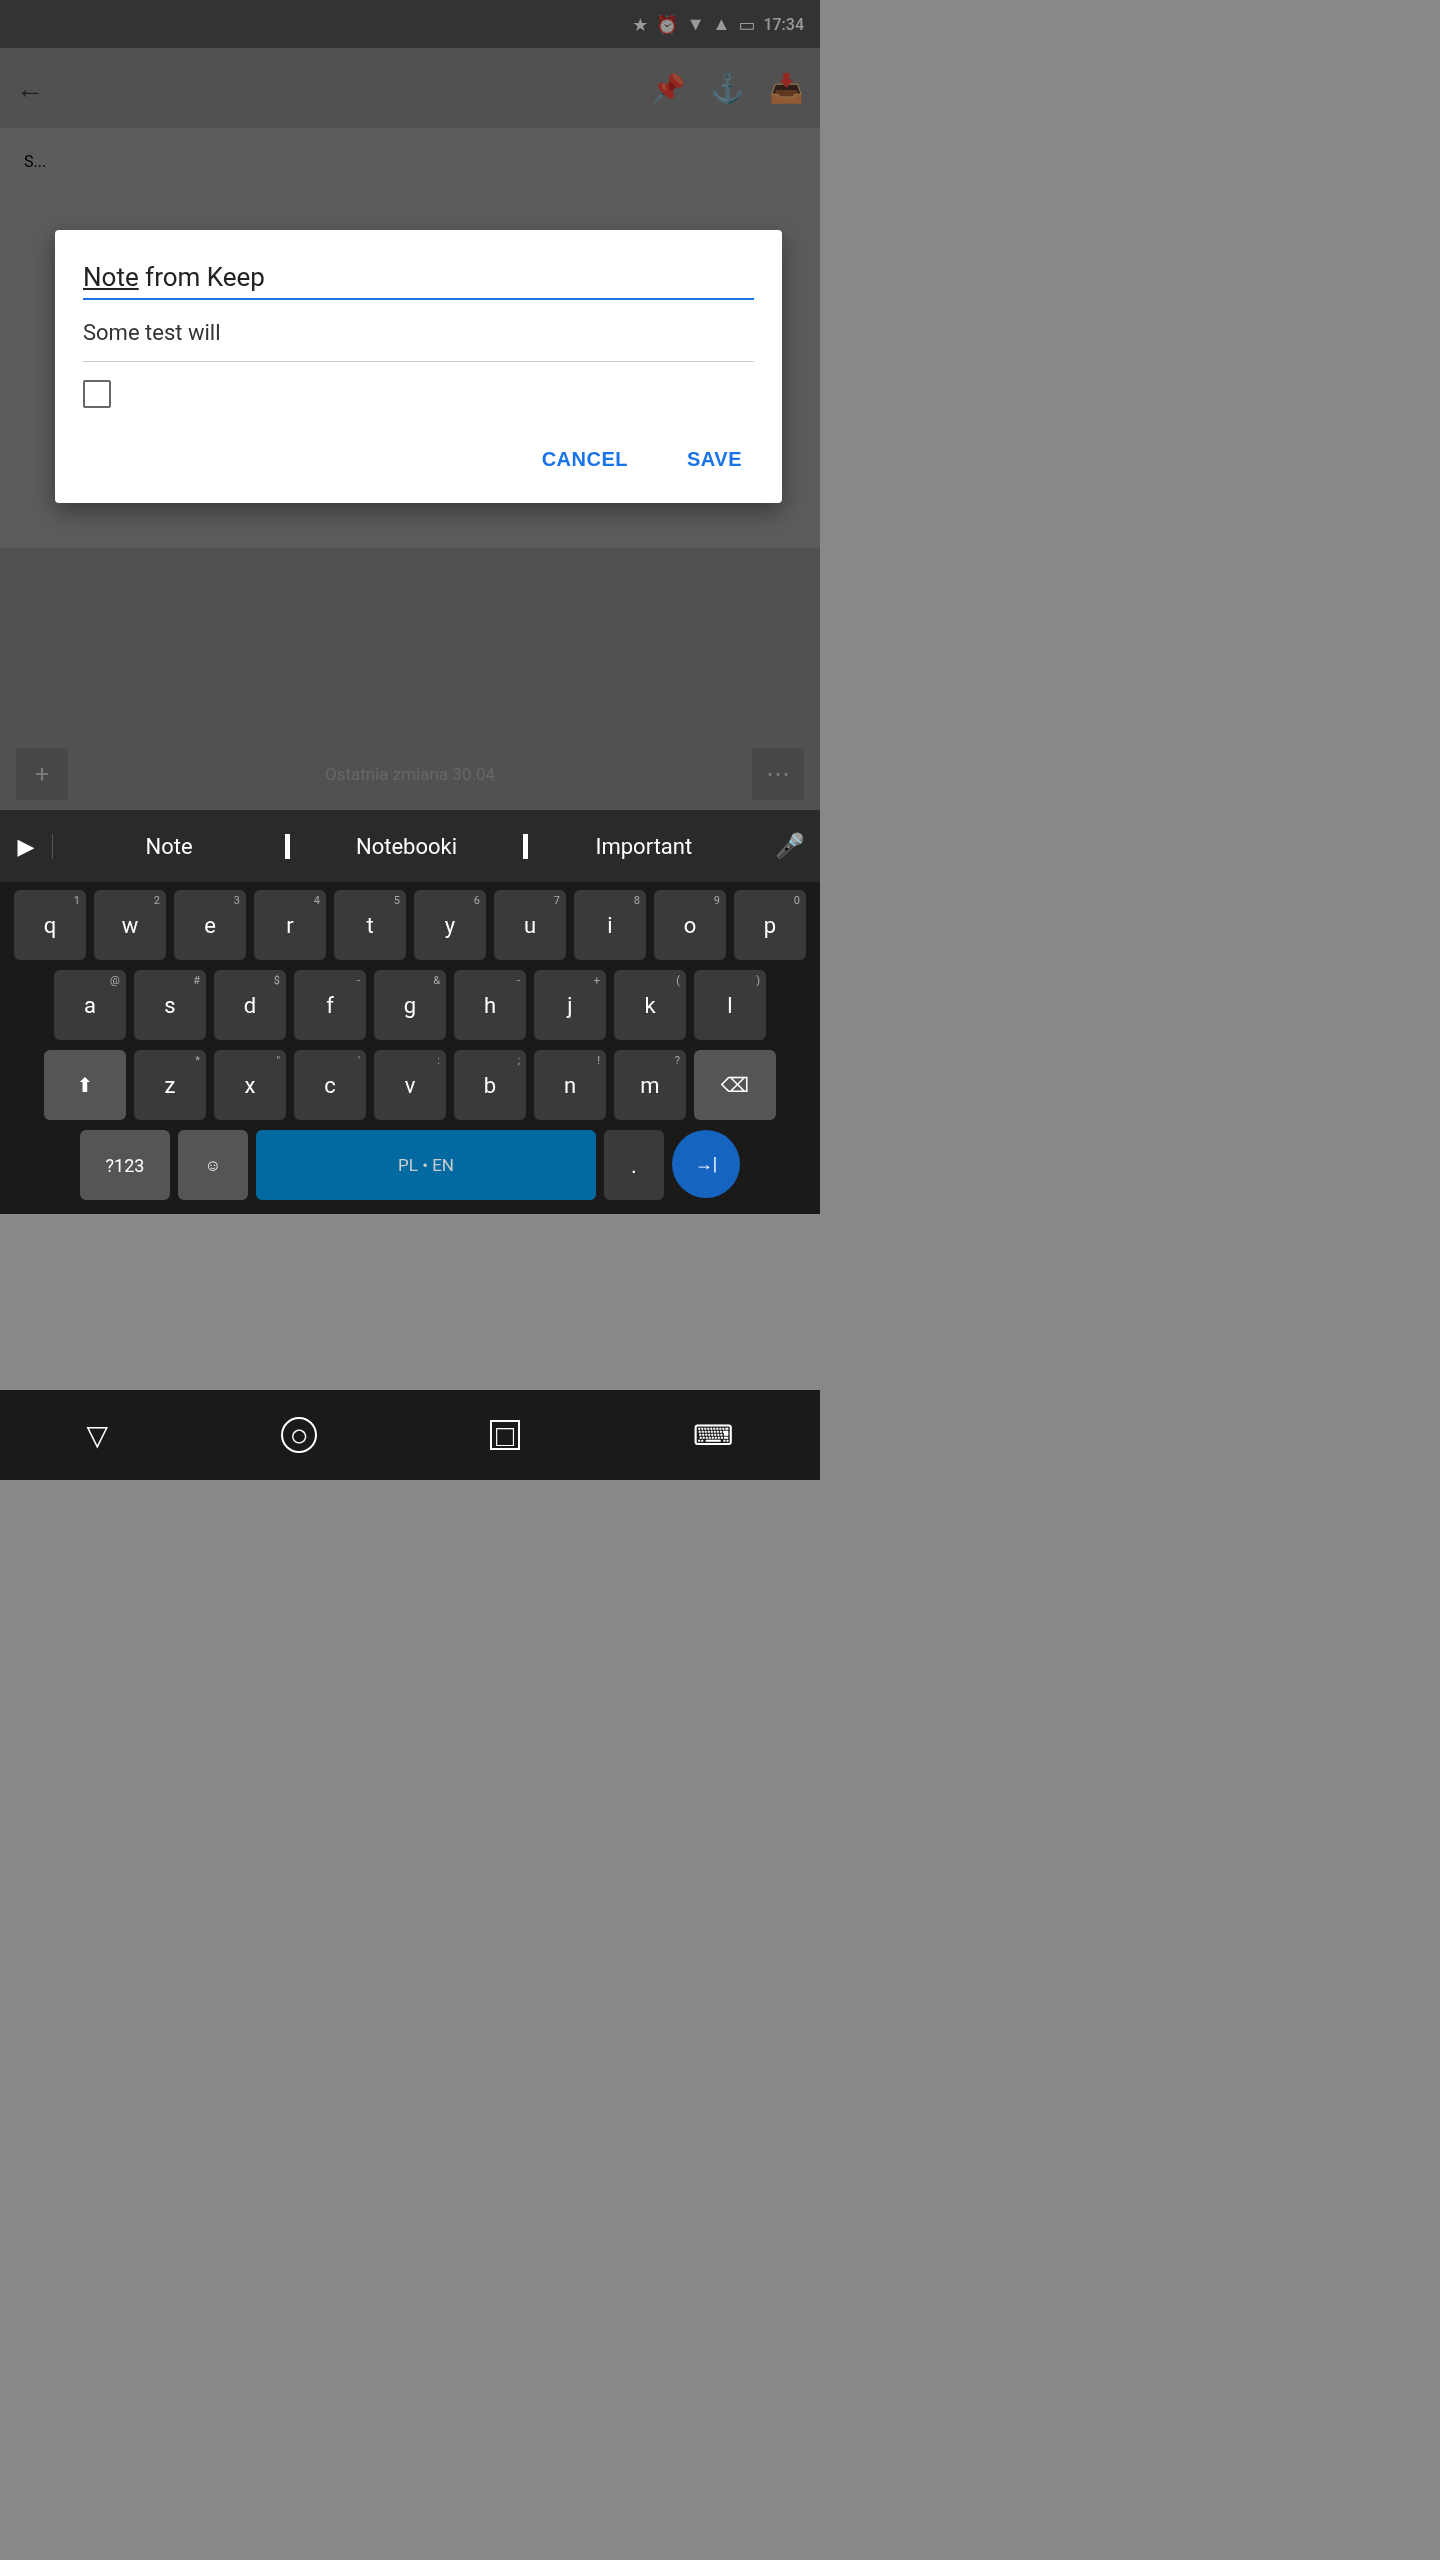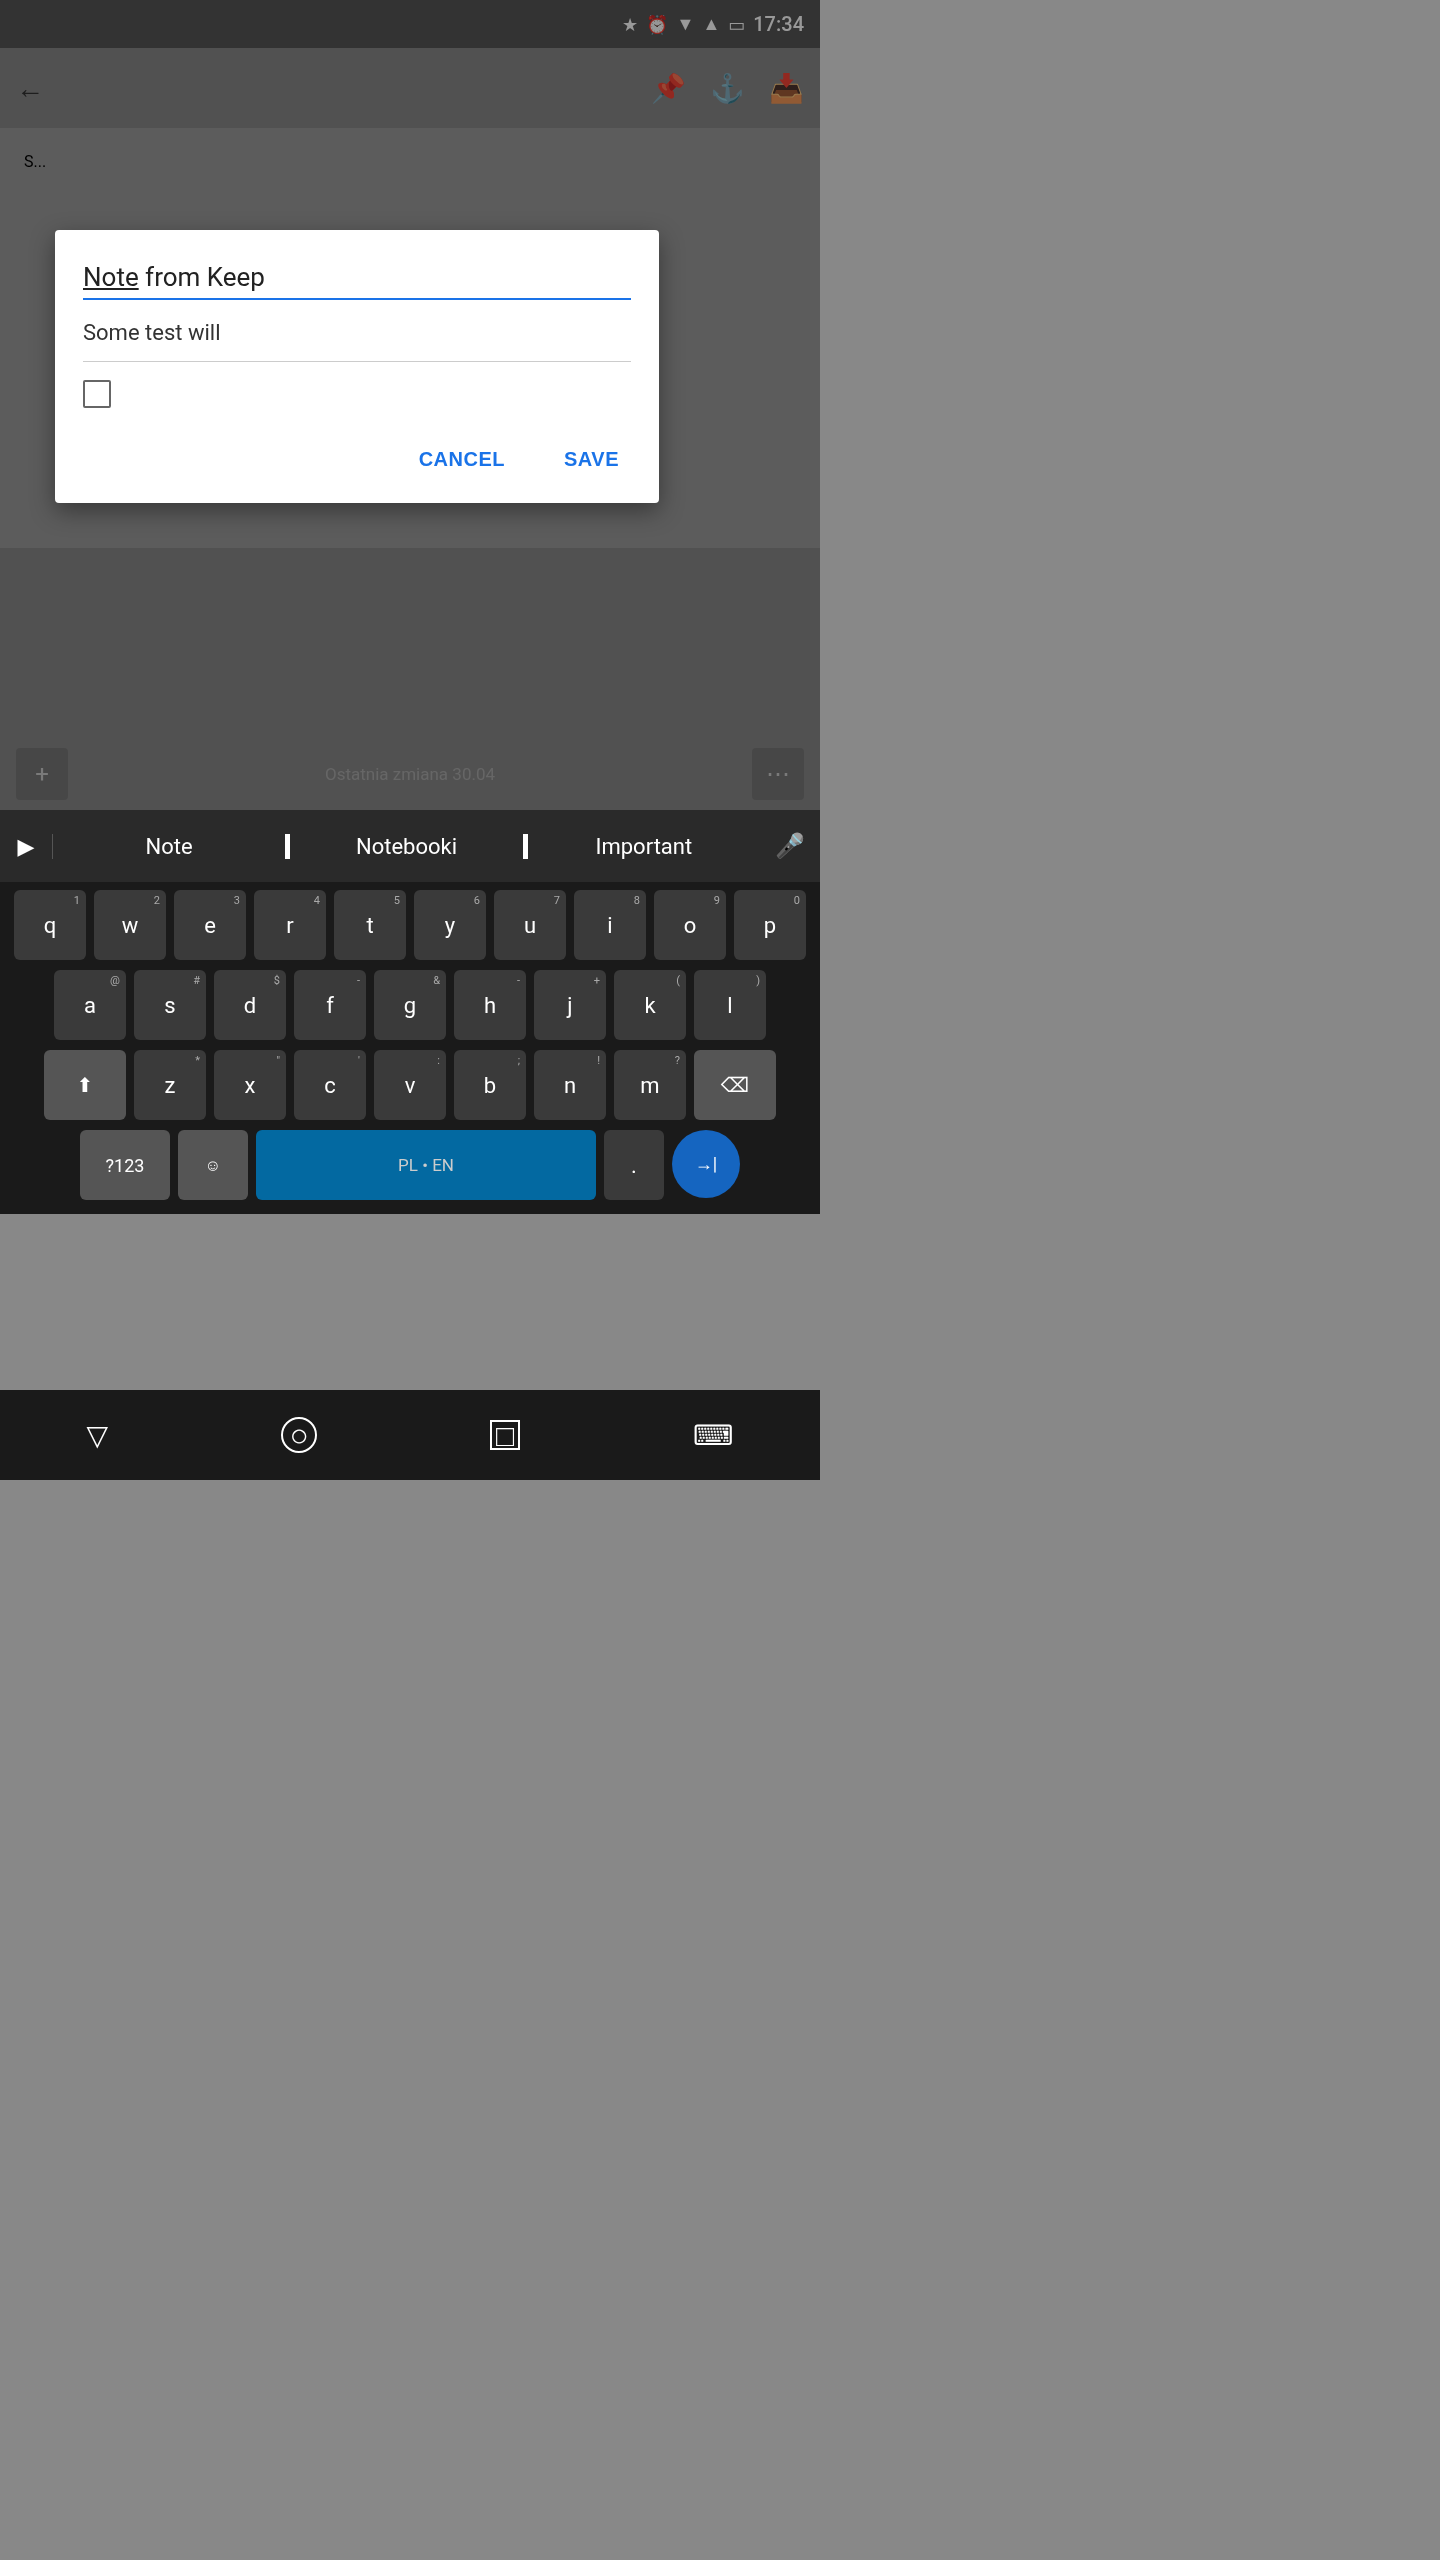--- a/index.html
+++ b/index.html
@@ -31,21 +31,21 @@
       gap: 8px;
     }
 
     .status-icon {
       color: white;
       font-size: 18px;
     }
 
     .status-time {
       color: white;
-      font-size: 20px;
+      font-size: 16px;
       font-weight: 500;
     }
 
     
     .app-bar {
       width: 100%;
       height: 80px;
       background: #888;
       display: flex;
       align-items: center;
@@ -93,21 +93,21 @@
       height: 870px;
       background: rgba(0,0,0,0.4);
       z-index: 10;
     }
 
     
     .dialog {
       position: absolute;
       top: 230px;
       left: 55px;
-      width: 604px;
+      width: 727px;
       background: white;
       border-radius: 4px;
       padding: 32px 28px 24px 28px;
       z-index: 20;
       box-shadow: 0 8px 24px rgba(0,0,0,0.4);
     }
 
     .dialog-title-row {
       margin-bottom: 20px;
     }

